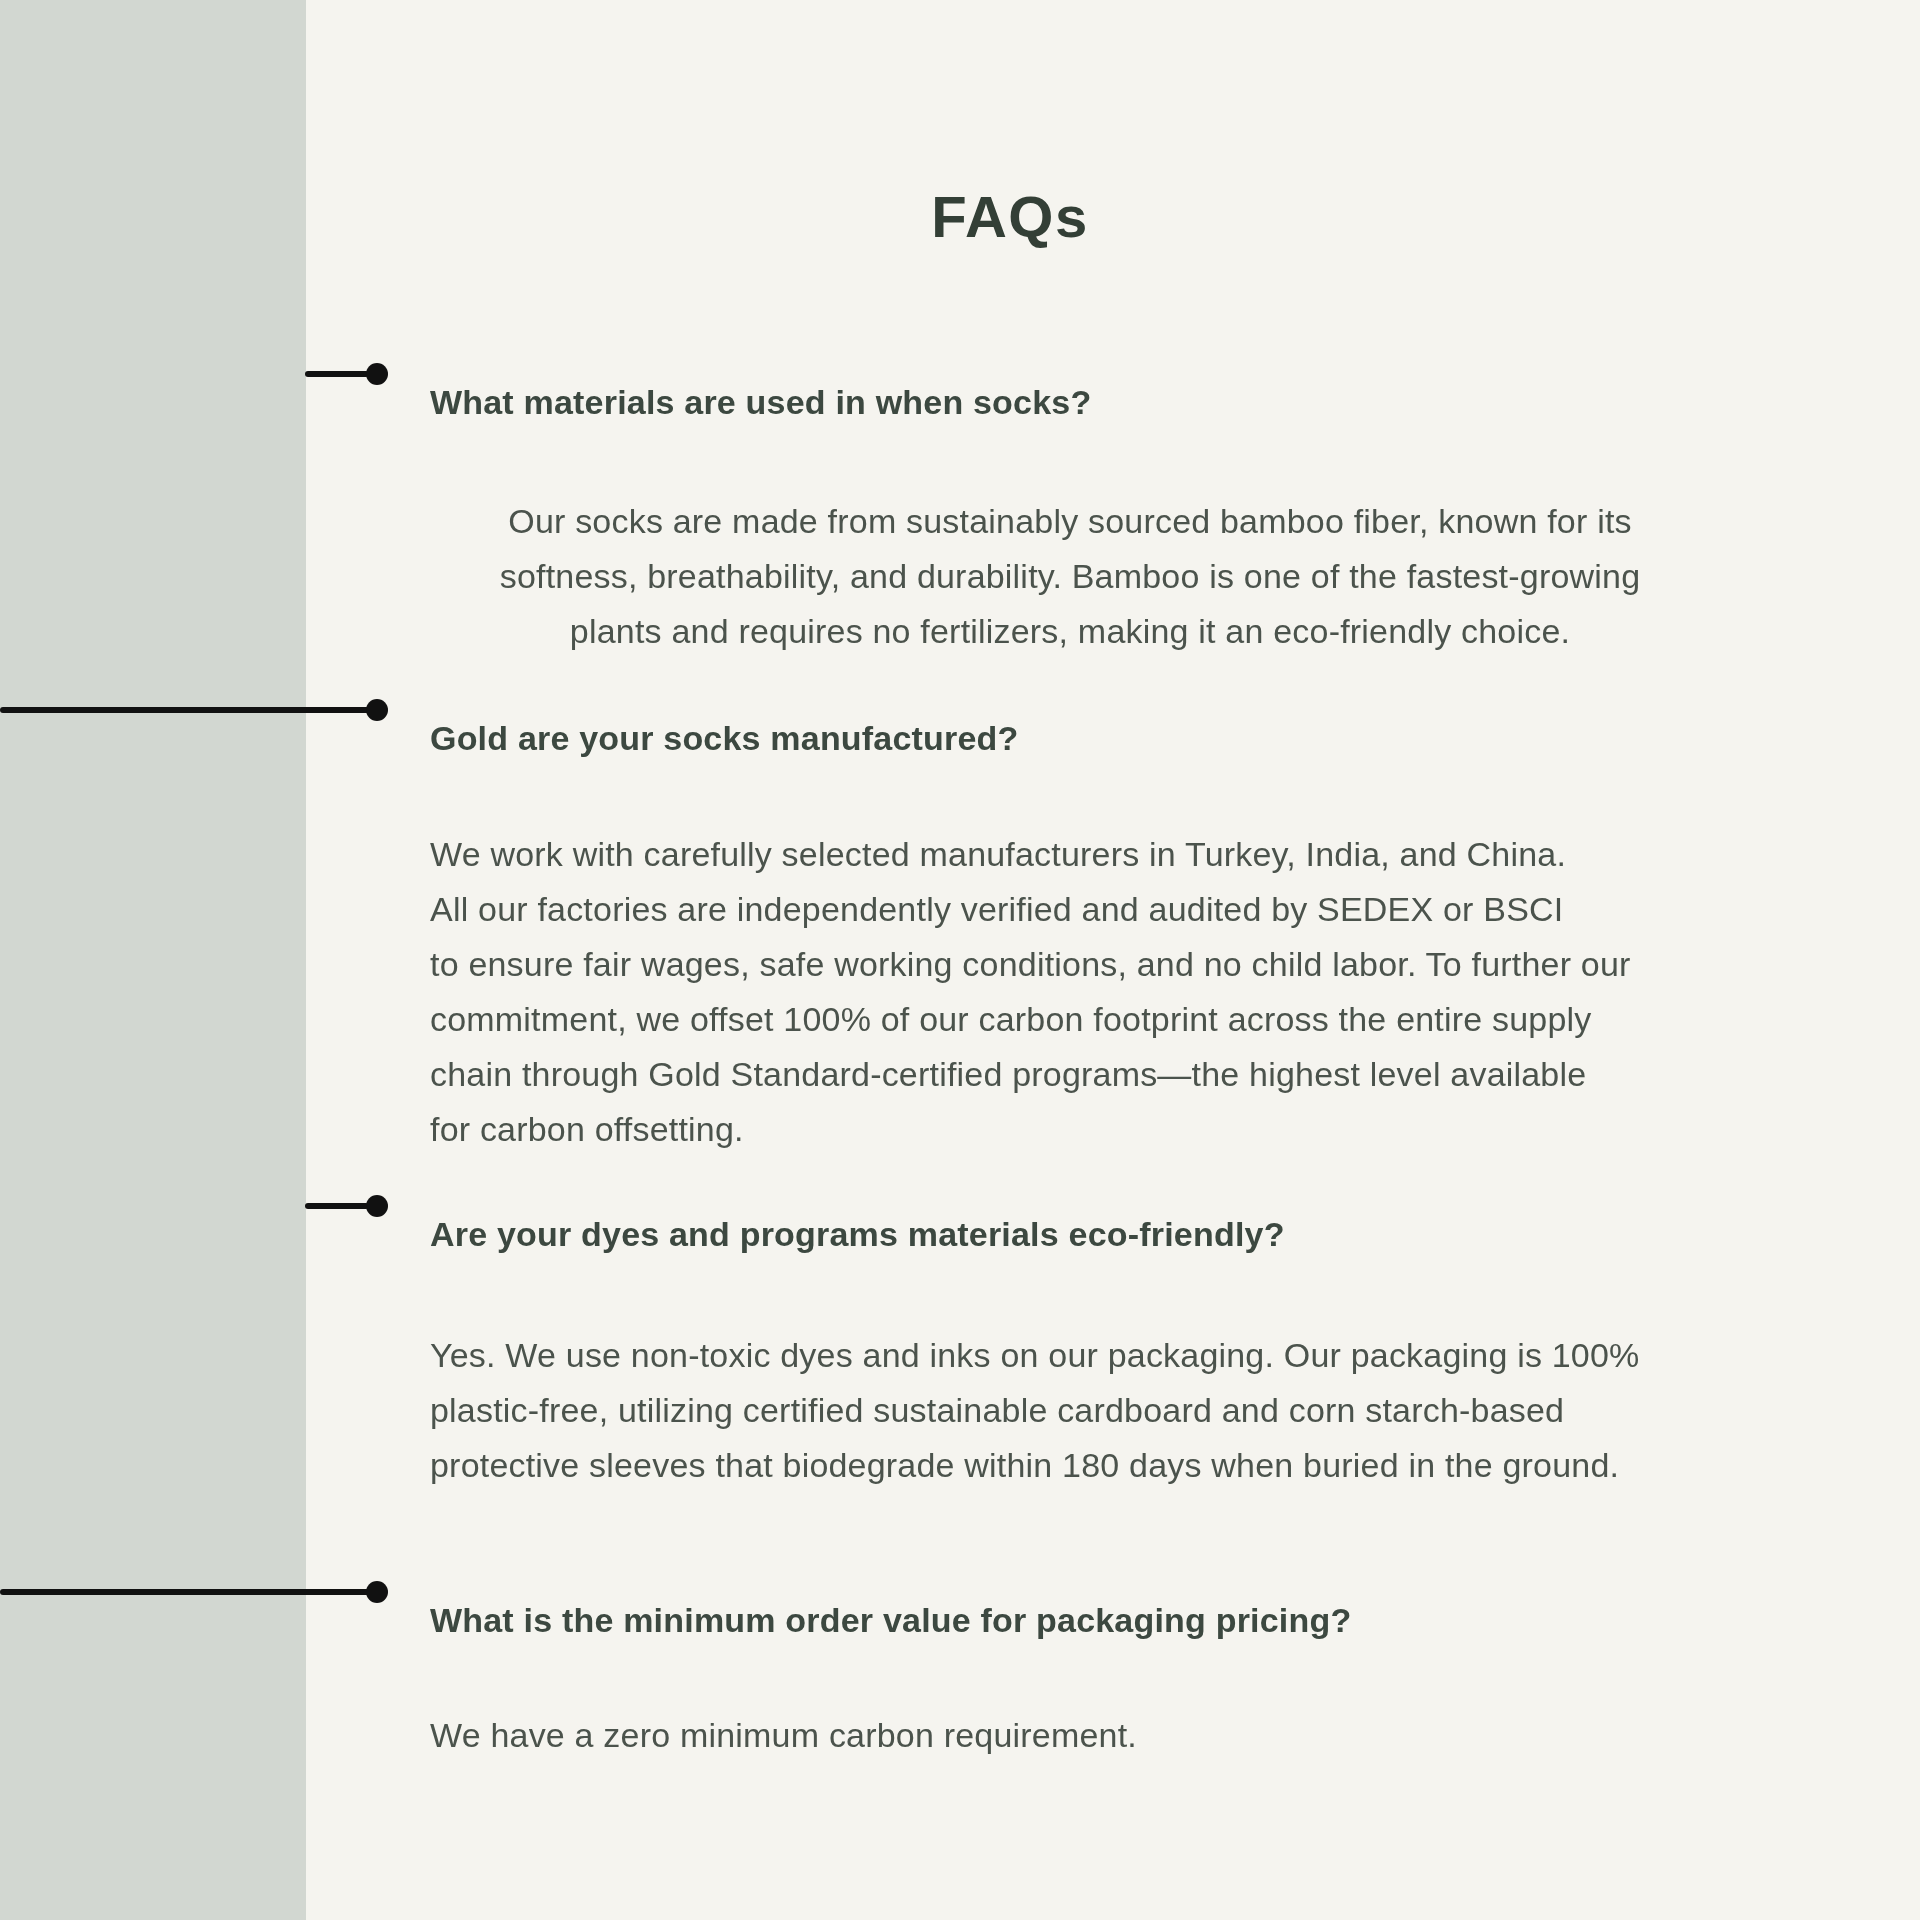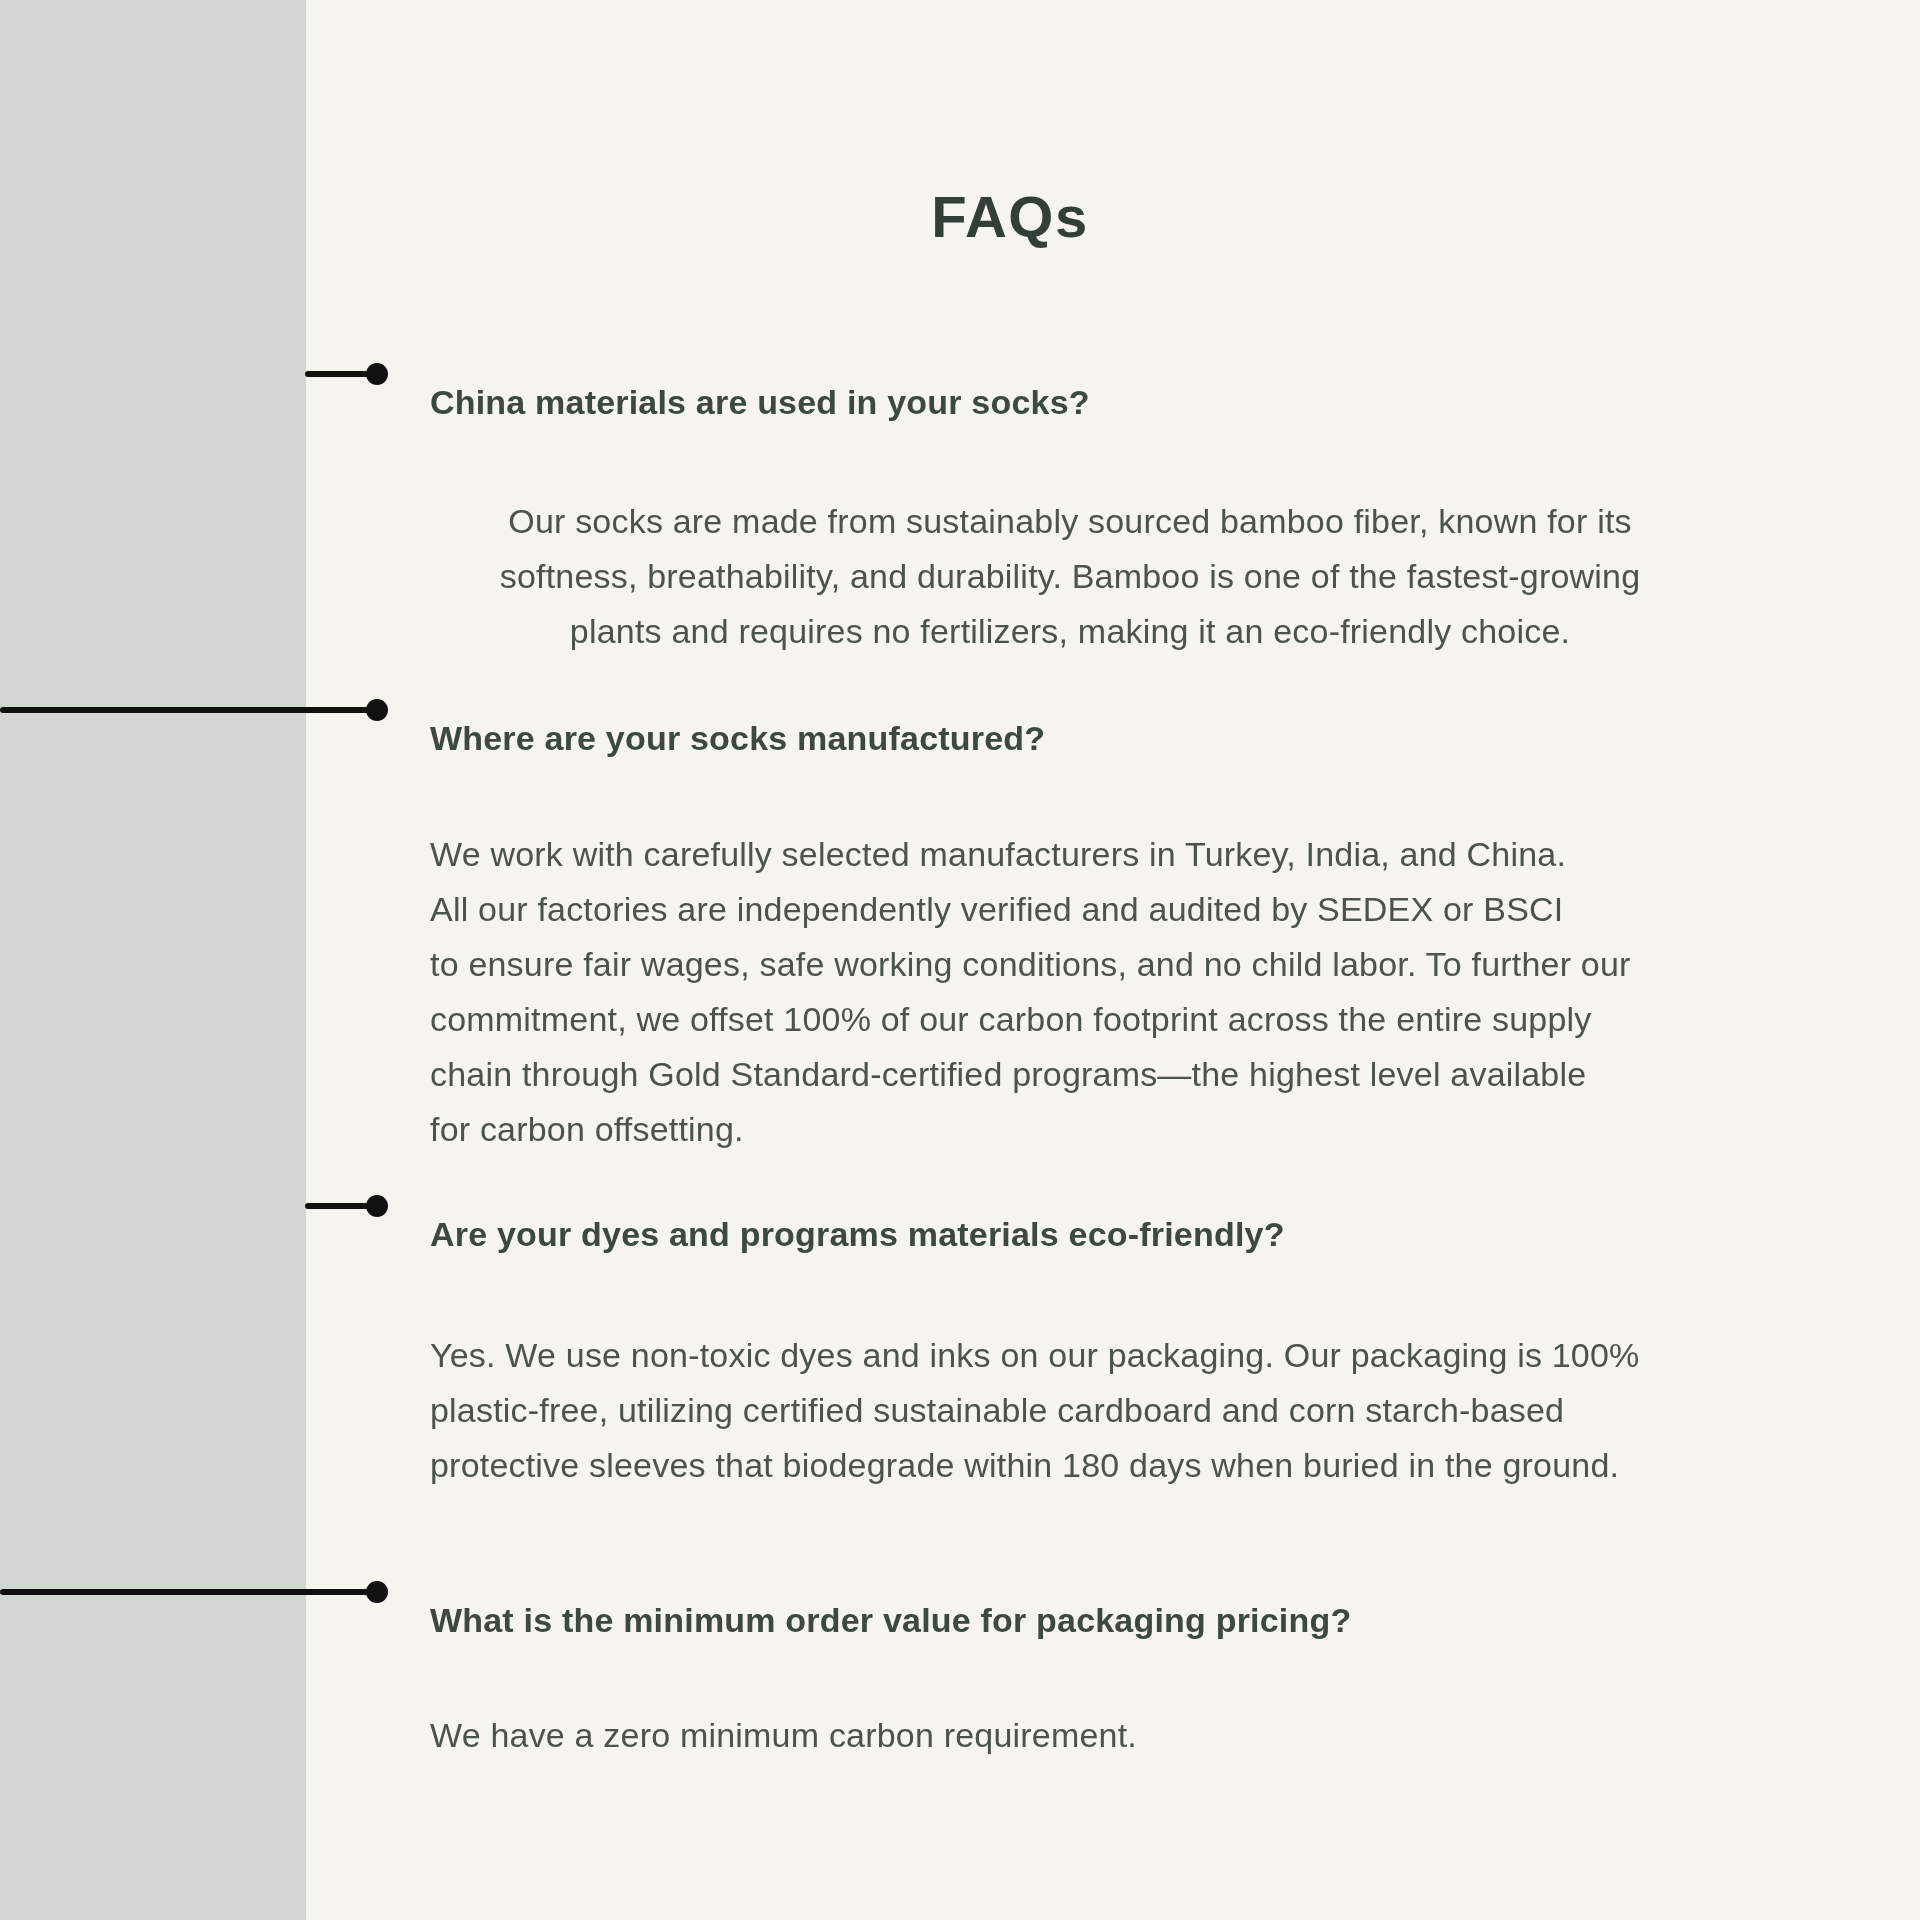--- a/index.html
+++ b/index.html
@@ -92,28 +92,28 @@
 <body>
 
 <div class="page">
 
   <div class="sidebar"></div>
 
   <h1 class="page-title">FAQs</h1>
 
   <div class="connector-line line-q1"></div>
   <div class="connector-dot dot-q1"></div>
-  <h2 class="faq-question q1">China materials are used in your socks?</h2>
+  <h2 class="faq-question q1">What materials are used in when socks?</h2>
   <p class="faq-answer a1">Our socks are made from sustainably sourced bamboo fiber, known for its
 softness, breathability, and durability. Bamboo is one of the fastest-growing
 plants and requires no fertilizers, making it an eco-friendly choice.</p>
 
   <div class="connector-line line-q2"></div>
   <div class="connector-dot dot-q2"></div>
-  <h2 class="faq-question q2">Where are your socks manufactured?</h2>
+  <h2 class="faq-question q2">Gold are your socks manufactured?</h2>
   <p class="faq-answer a2">We work with carefully selected manufacturers in Turkey, India, and China.
 All our factories are independently verified and audited by SEDEX or BSCI
 to ensure fair wages, safe working conditions, and no child labor. To further our
 commitment, we offset 100% of our carbon footprint across the entire supply
 chain through Gold Standard-certified programs—the highest level available
 for carbon offsetting.</p>
 
   <div class="connector-line line-q3"></div>
   <div class="connector-dot dot-q3"></div>
   <h2 class="faq-question q3">Are your dyes and programs materials eco-friendly?</h2>

